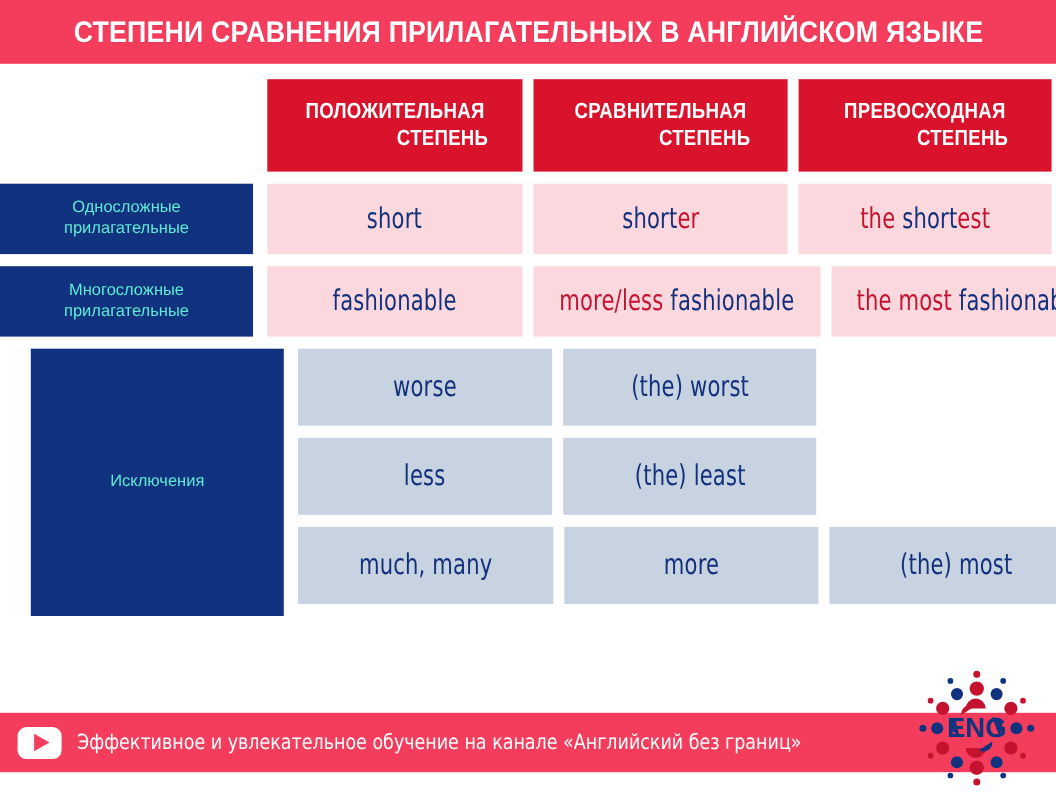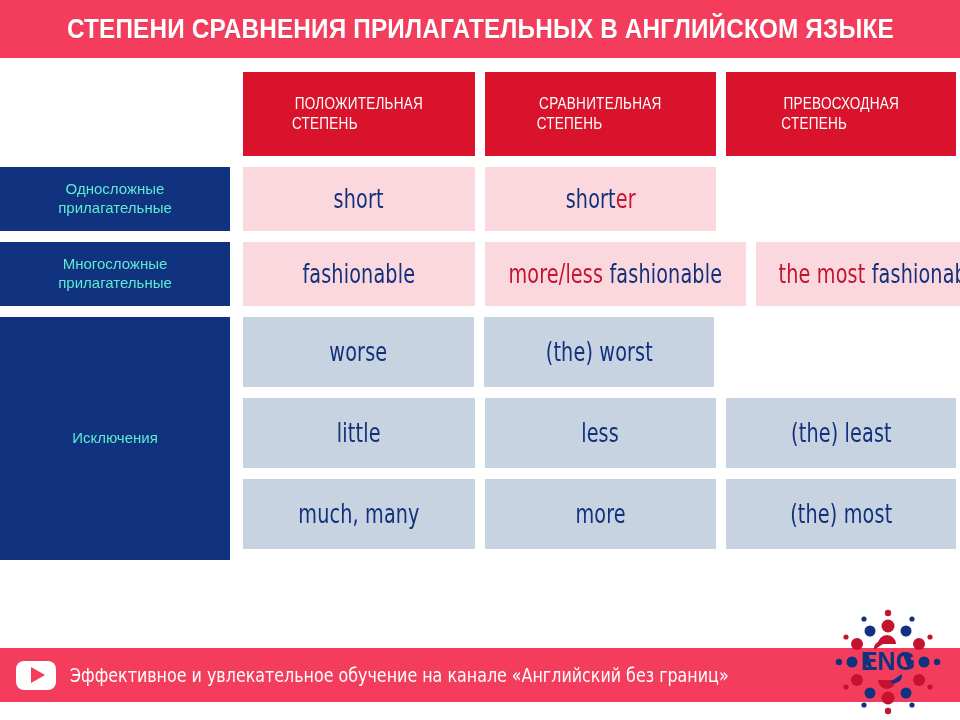--- a/index.html
+++ b/index.html
@@ -50,23 +50,23 @@
   .cellcol.c2{flex:0 0 231px;}
   .cellcol.c3{flex:0 0 230px;margin-right:0;}
 
   
   .header-row{height:84px;margin-bottom:11px;}
   .head-spacer{width:230px;flex:0 0 230px;margin-right:13px;}
   .head-box{
     background:#D8132B;
     color:#fff;
     display:flex;align-items:center;justify-content:center;
-    text-align:left;
-    font-weight:normal;
-    font-size:16px;
+    text-align:right;
+    font-weight:bold;
+    font-size:20px;
     line-height:1.25;
     height:84px;
     letter-spacing:0.3px;
   }
   .head-box span{transform:scaleX(0.92);display:inline-block;}
 
   
   .rl-box{
     background:#11327E;
     color:#5eead4;
@@ -93,21 +93,21 @@
   .cell.gray{background:#C8D3E1;}
   .hl{color:#C4122F;}
 
   
   .data-row{height:64px;margin-bottom:11px;}
   .exc-row{height:70px;margin-bottom:11px;}
 
   
   .exc-block{display:flex;width:960px;}
   .exc-label-col{
-    width:230px;flex:0 0 230px;margin-right:13px;
+    width:230px;flex:0 0 230px;margin-right:13px;padding-left:28px;
   }
   .exc-rows{flex:1 1 auto;}
   .exc-rows .row{width:717px;}
   .exc-rows .cellcol{flex:0 0 232px;}
   .exc-rows .cellcol.c2{flex:0 0 231px;}
   .exc-rows .cellcol.c3{flex:0 0 230px;margin-right:0;}
 
   
   .footer{
     position:absolute;left:0;bottom:18px;width:960px;height:54px;
@@ -189,20 +189,25 @@
       <div class="cellcol">
         <div class="cell pink">
           <span class="w"><span>short</span></span>
         </div>
       </div>
       <div class="cellcol c2">
         <div class="cell pink">
           <span class="w"><span>short</span><span class="hl">er</span></span>
         </div>
       </div>
+      <div class="cellcol c3">
+        <div class="cell pink">
+          <span class="w"><span class="hl">the </span><span>short</span><span class="hl">est</span></span>
+        </div>
+      </div>
     </div>
 
     <div class="row data-row">
       <div class="rowlabel-col">
         <div class="rl-box">
           <span><span>Многосложные</span><br>
           <span>прилагательные</span></span>
         </div>
       </div>
       <div class="cellcol">
@@ -238,25 +243,20 @@
               </div>
             </div>
           <div class="cellcol c3">
               <div class="cell gray">
                 <span class="w">(the) worst</span>
               </div>
             </div>
         </div>
 
         <div class="row exc-row">
-          <div class="cellcol">
-              <div class="cell gray">
-                <span class="w">little</span>
-              </div>
-            </div>
           <div class="cellcol c2">
               <div class="cell gray">
                 <span class="w">less</span>
               </div>
             </div>
           <div class="cellcol c3">
               <div class="cell gray">
                 <span class="w">(the) least</span>
               </div>
             </div>

